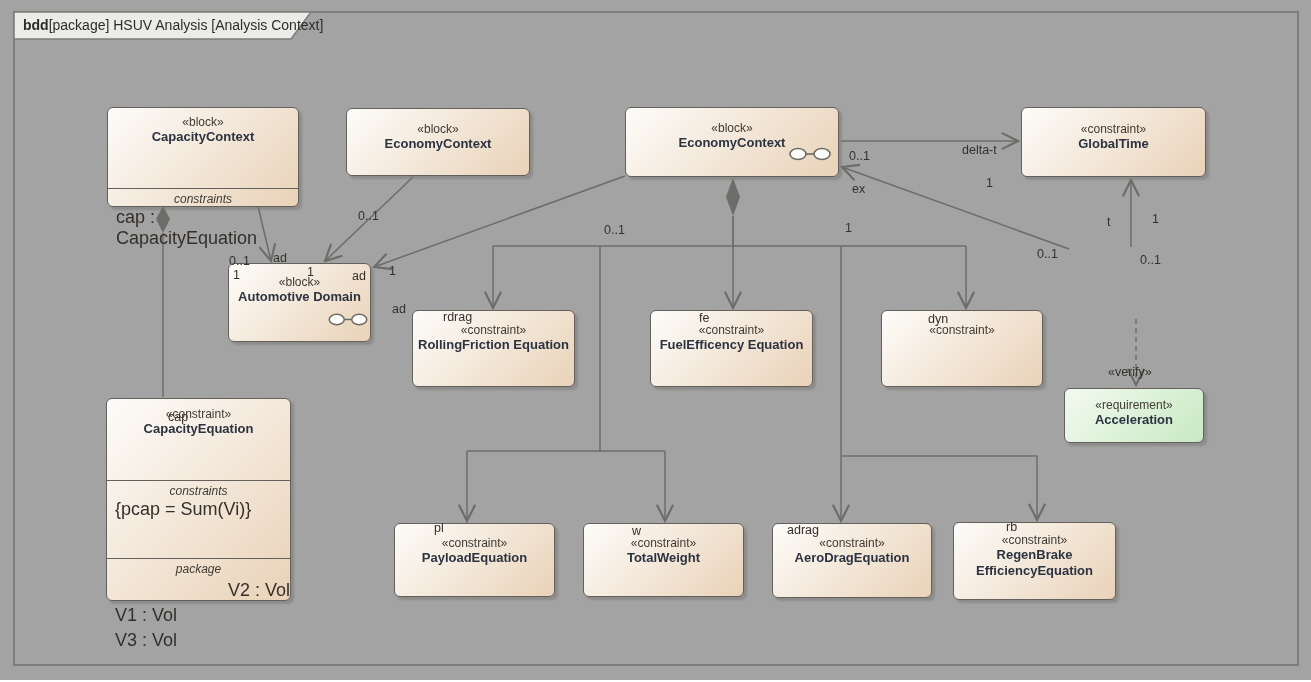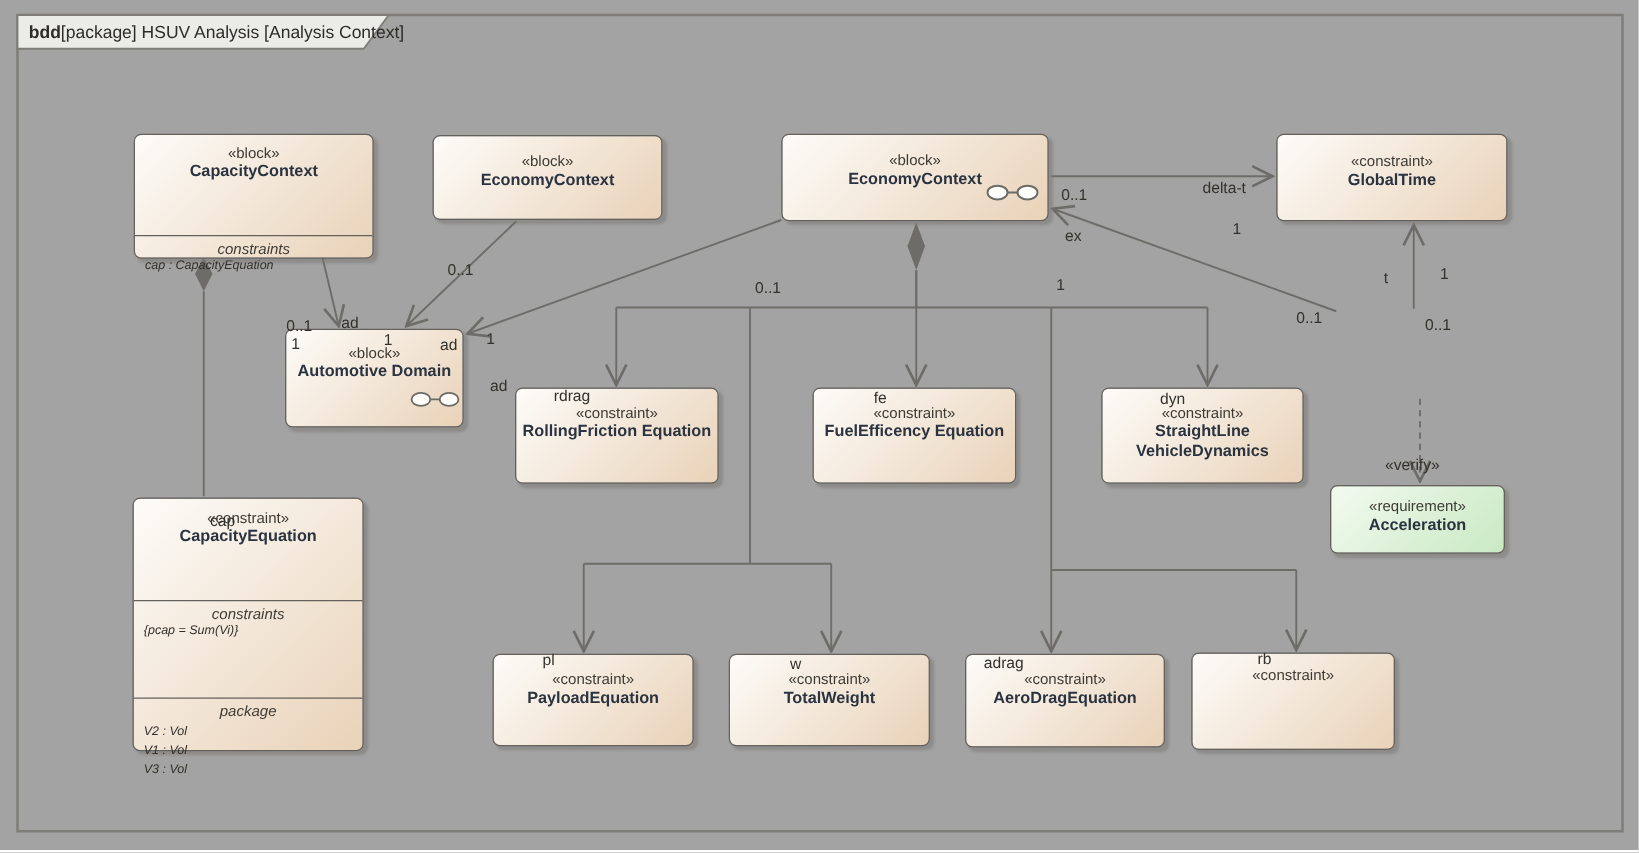--- a/index.html
+++ b/index.html
@@ -16,21 +16,21 @@
   .tab-text b{font-weight:bold;}
   .node{position:absolute;border:1px solid var(--border);border-radius:6px;
         background:linear-gradient(135deg,var(--block-fill-start) 0%,var(--block-fill-end) 100%);
         box-shadow:3px 3px 2px rgba(120,118,114,.5);box-sizing:border-box;text-align:center;color:var(--name-color);}
   .node.testcase{background:linear-gradient(135deg,var(--testcase-fill-start) 0%,var(--testcase-fill-end) 100%);}
   .node.requirement{background:linear-gradient(135deg,var(--requirement-fill-start) 0%,var(--requirement-fill-end) 100%);}
   .stereo{font-size:12px;color:#3e3b35;padding-top:2px;}
   .nname{font-size:13px;font-weight:bold;white-space:pre-line;line-height:1.25;}
   .sect{border-top:1px solid var(--border);text-align:center;margin-top:30px;}
   .sect-label{font-size:12px;font-style:italic;color:#3e3b35;padding-top:3px;}
-  .sect-item{font-size:10px;text-align:left;padding:1px 0 0 8px;color:#33302b;font-style:italic;}
+  .sect-item{font-size:18px;text-align:left;padding:1px 0 0 8px;color:#33302b;}
   .lbl{position:absolute;font-size:12.5px;color:var(--label-color);white-space:nowrap;margin-top:27px;}
   .composite-icon{position:absolute;}
 </style>
 </head>
 <body>
 
 <div id="canvas">
 
   <svg class="layer">
     <defs>
@@ -126,42 +126,40 @@
     <div class="nname">RollingFriction Equation</div>
   </div>
 
   <div class="node" style="left:650px;top:310px;width:163px;height:77px;padding-top:10px;">
     <div class="stereo">«constraint»</div>
     <div class="nname">FuelEfficency Equation</div>
   </div>
 
   <div class="node" style="left:881px;top:310px;width:162px;height:77px;padding-top:10px;">
     <div class="stereo">«constraint»</div>
-    <div class="nname">StraightLine
-VehicleDynamics</div>
   </div>
 
 
   <div class="node requirement" style="left:1064px;top:388px;width:140px;height:55px;padding-top:7px;">
     <div class="stereo">«requirement»</div>
     <div class="nname">Acceleration</div>
   </div>
 
   <div class="node" style="left:106px;top:398px;width:185px;height:203px;">
     <div style="height:51px;">
       <div class="stereo" style="padding-top:8px;">«constraint»</div>
       <div class="nname">CapacityEquation</div>
     </div>
     <div class="sect" style="height:47px;">
       <div class="sect-label">constraints</div>
       <div class="sect-item">{pcap = Sum(Vi)}</div>
     </div>
     <div class="sect">
       <div class="sect-label">package</div>
-      <div class="sect-item" style="padding-top:4px;">V2 : Vol</div>
+      <div class="sect-item" style="padding-top:4px;text-align:right;">V2 : Vol</div>
       <div class="sect-item" style="padding-top:4px;">V1 : Vol</div>
       <div class="sect-item" style="padding-top:4px;">V3 : Vol</div>
     </div>
   </div>
 
   <div class="node" style="left:394px;top:523px;width:161px;height:74px;padding-top:10px;">
     <div class="stereo">«constraint»</div>
     <div class="nname">PayloadEquation</div>
   </div>
 
@@ -170,20 +168,22 @@
     <div class="nname">TotalWeight</div>
   </div>
 
   <div class="node" style="left:772px;top:523px;width:160px;height:75px;padding-top:10px;">
     <div class="stereo">«constraint»</div>
     <div class="nname">AeroDragEquation</div>
   </div>
 
   <div class="node" style="left:953px;top:522px;width:163px;height:78px;padding-top:8px;">
     <div class="stereo">«constraint»</div>
+    <div class="nname">RegenBrake
+EfficiencyEquation</div>
   </div>
 
   <span class="lbl" style="left:229px;top:227px;">0..1</span>
   <span class="lbl" style="left:233px;top:241px;">1</span>
   <span class="lbl" style="left:273px;top:224px;">ad</span>
 
   <span class="lbl" style="left:358px;top:182px;">0..1</span>
   <span class="lbl" style="left:307px;top:238px;">1</span>
   <span class="lbl" style="left:352px;top:242px;">ad</span>
 

